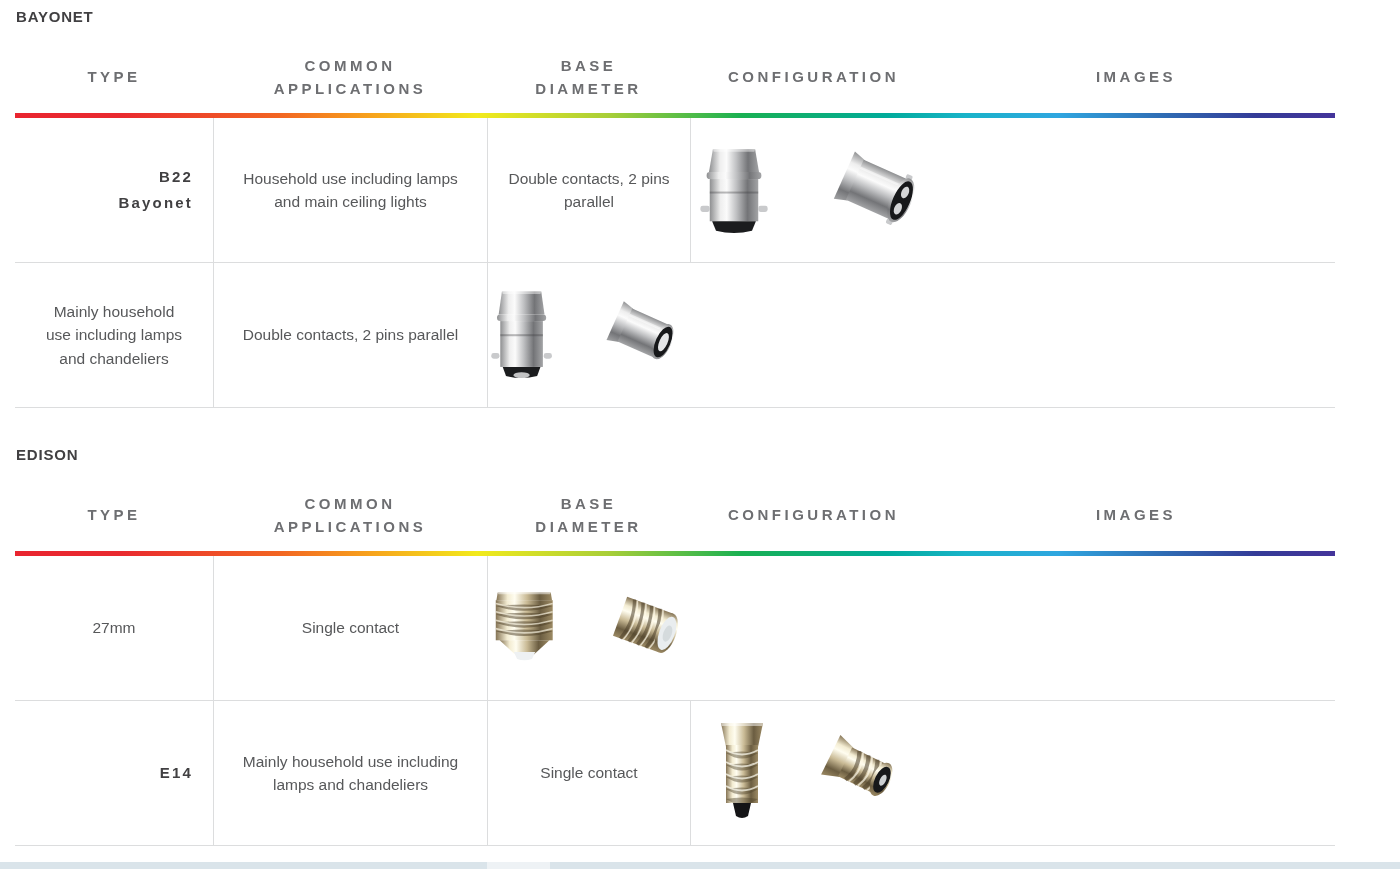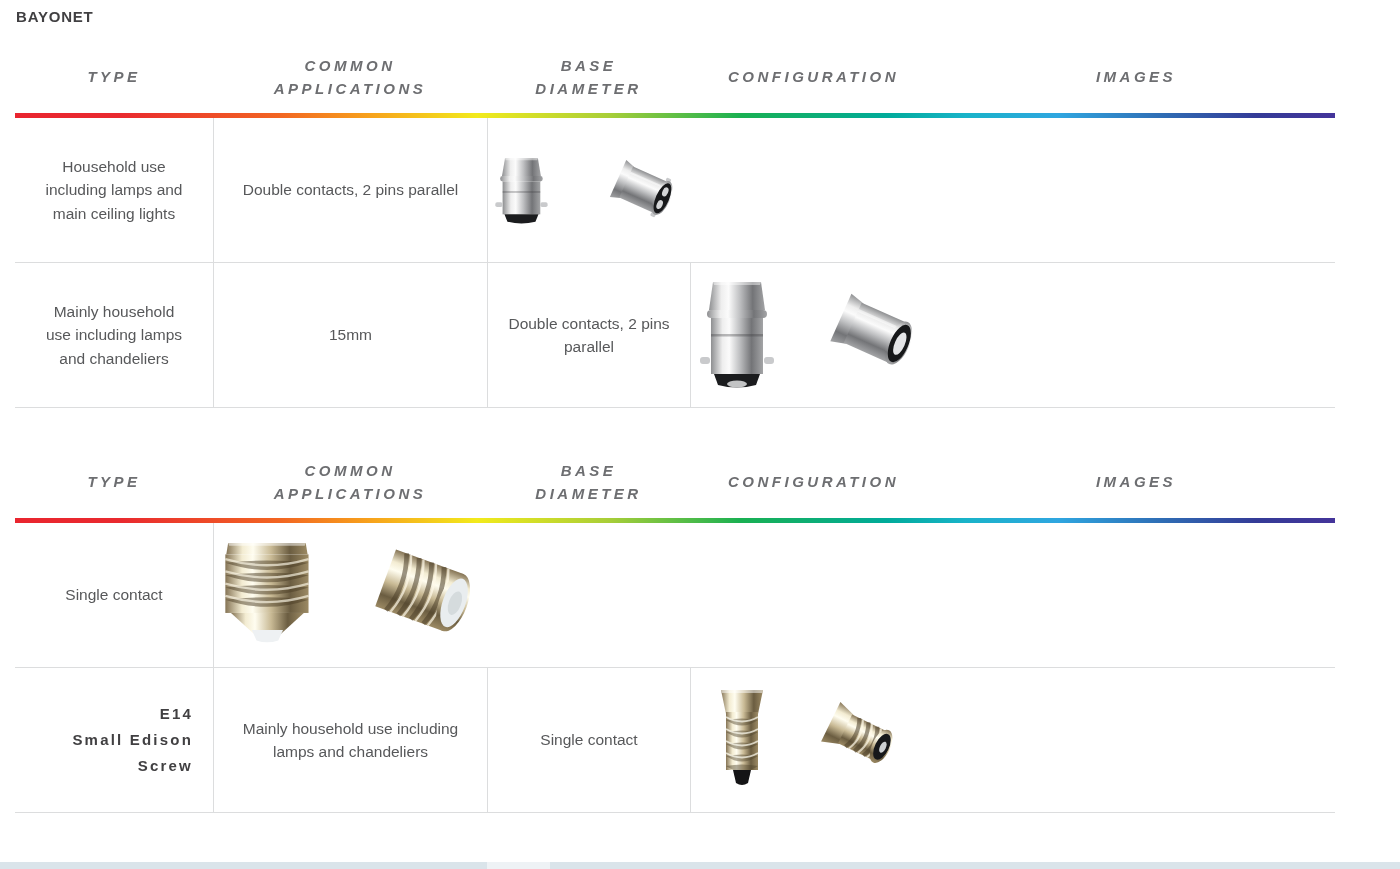--- a/index.html
+++ b/index.html
@@ -11,21 +11,21 @@
   }
   .content{padding:8px 0 0 15px;width:1320px;}
   .section-label{
     margin:0 0 16px 1px;
     font-size:15px;font-weight:700;color:#414042;letter-spacing:.8px;
   }
   .section + .section{margin-top:38px;}
   .tbl{width:1320px;}
   .thead{
     display:grid;grid-template-columns:198px 274px 203px 247px 398px;
-    align-items:center;min-height:72px;font-style:italic;
+    align-items:center;min-height:72px;
   }
   .th{
     text-align:center;font-size:15px;font-weight:700;color:#6d6e71;
     letter-spacing:3.5px;line-height:1.55;white-space:pre-line;
   }
   .rainbow{
     height:5px;width:100%;
     background:linear-gradient(90deg,
       #e9252f 0%,#e92a2f 8%,#f26522 20%,#f7a31c 27%,#f2ea1c 35%,
       #a8ce38 45%,#19b052 55%,#00ab9a 66%,#19b3c9 72%,#2fa6e0 79%,
@@ -109,20 +109,24 @@
         <div class="th">COMMON
 APPLICATIONS</div>
         <div class="th">BASE
 DIAMETER</div>
         <div class="th">CONFIGURATION</div>
         <div class="th">IMAGES</div>
       </div>
       <div class="rainbow"></div>
 
       <div class="tr">
+        <div class="td td-type">
+          <span>B22</span>
+          <span>Bayonet</span>
+        </div>
         <div class="td td-apps">
           <p>Household use including lamps and main ceiling lights</p>
         </div>
         <div class="td td-conf">
           <p>Double contacts, 2 pins parallel</p>
         </div>
         <div class="td td-img">
           <svg width="106" height="112" viewBox="0 0 110 116" role="img" aria-label="b22-bayonet-cap-side-photo">
             <path d="M28,6 L82,6 L87,35 L23,35 Z" fill="url(#coolH)"></path>
             <path d="M28,6 L82,6 L81,9 L29,9 Z" fill="#ffffff" opacity="0.45"></path>
@@ -146,21 +150,20 @@
               <ellipse cx="97" cy="67" rx="4.5" ry="7.5" fill="#d4d5d7"></ellipse>
             </g>
           </svg>
         </div>
       </div>
 
       <div class="tr">
         <div class="td td-apps">
           <p>Mainly household use including lamps and chandeliers</p>
         </div>
-        <div class="td td-diam">15mm</div>
         <div class="td td-conf">
           <p>Double contacts, 2 pins parallel</p>
         </div>
         <div class="td td-img">
           <svg width="82" height="116" viewBox="0 0 82 116" role="img" aria-label="b15-small-bayonet-cap-side-photo">
             <path d="M17,5 L65,5 L69,33 L13,33 Z" fill="url(#coolH)"></path>
             <path d="M17,5 L65,5 L64,8 L18,8 Z" fill="#ffffff" opacity="0.45"></path>
             <rect x="11" y="33" width="60" height="8" rx="4" fill="url(#coolH)"></rect>
             <rect x="15" y="41" width="52" height="56" fill="url(#coolH)"></rect>
             <rect x="15" y="57" width="52" height="2.5" fill="#3c3d3f" opacity="0.35"></rect>
@@ -178,33 +181,35 @@
               <ellipse cx="76" cy="48" rx="9" ry="20" fill="#17181a"></ellipse>
               <ellipse cx="76.5" cy="48" rx="5" ry="12" fill="#e4e5e7"></ellipse>
             </g>
           </svg>
         </div>
       </div>
     </div>
   </section>
 
   <section class="section">
+    <h2 class="section-label">EDISON</h2>
     <div class="tbl">
       <div class="thead">
         <div class="th">TYPE</div>
         <div class="th">COMMON
 APPLICATIONS</div>
         <div class="th">BASE
 DIAMETER</div>
         <div class="th">CONFIGURATION</div>
         <div class="th">IMAGES</div>
       </div>
       <div class="rainbow"></div>
 
       <div class="tr">
+        <div class="td td-diam">27mm</div>
         <div class="td td-conf">
           <p>Single contact</p>
         </div>
         <div class="td td-img">
           <svg width="112" height="120" viewBox="0 0 112 120" role="img" aria-label="e27-edison-screw-cap-side-photo">
             <path d="M15,5 L97,5 L99,17 L13,17 Z" fill="url(#warmH)"></path>
             <path d="M15,5 L97,5 L96,8 L16,8 Z" fill="#ffffff" opacity="0.5"></path>
             <rect x="12" y="17" width="88" height="62" fill="url(#warmH)"></rect>
             <path d="M12,26 q44,15 88,0 q-44,-5 -88,0 z" fill="rgba(74,60,36,0.5)"></path>
             <path d="M12,22 q44,13 88,0" stroke="#fffbe9" stroke-width="2.5" fill="none" opacity="0.65"></path>
@@ -232,21 +237,20 @@
               <ellipse cx="93" cy="56" rx="12" ry="27" fill="#e9edef"></ellipse>
               <ellipse cx="94" cy="56" rx="6.5" ry="13" fill="#d5dbdd"></ellipse>
             </g>
           </svg>
         </div>
       </div>
 
       <div class="tr">
         <div class="td td-type">
           <span>E14</span>
-          <span>Small Edison Screw</span>
         </div>
         <div class="td td-apps">
           <p>Mainly household use including lamps and chandeliers</p>
         </div>
         <div class="td td-conf">
           <p>Single contact</p>
         </div>
         <div class="td td-img">
           <svg width="58" height="112" viewBox="0 0 58 112" role="img" aria-label="e14-small-edison-screw-cap-side-photo">
             <path d="M8,6 L50,6 L45,30 L13,30 Z" fill="url(#warmH)"></path>

